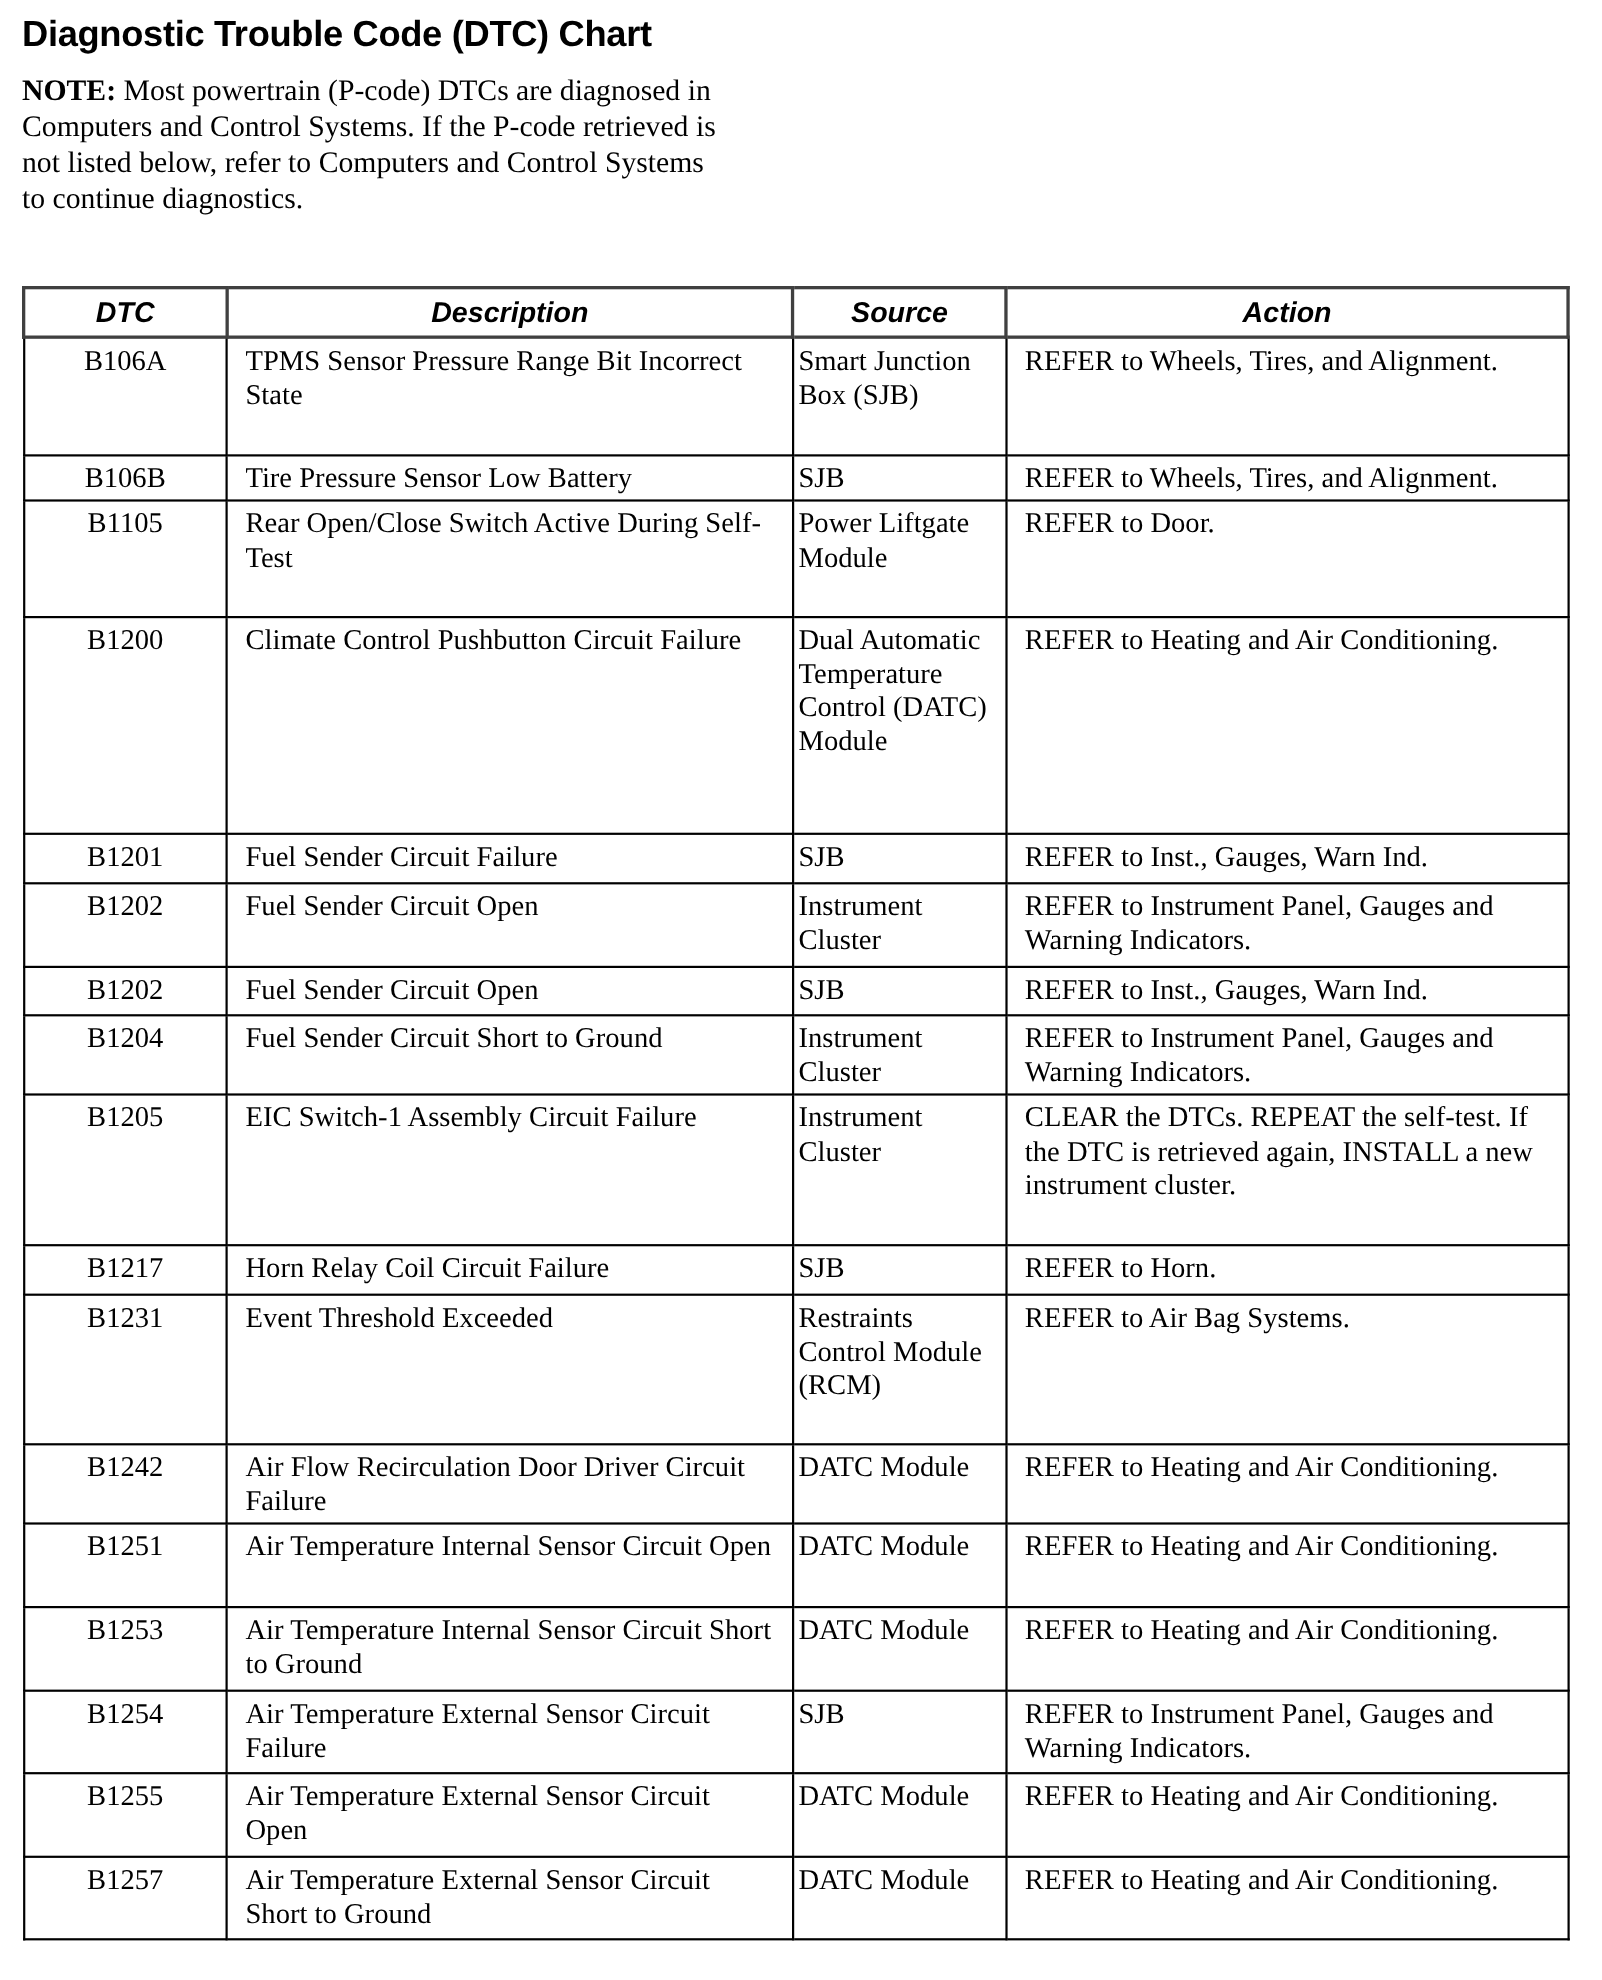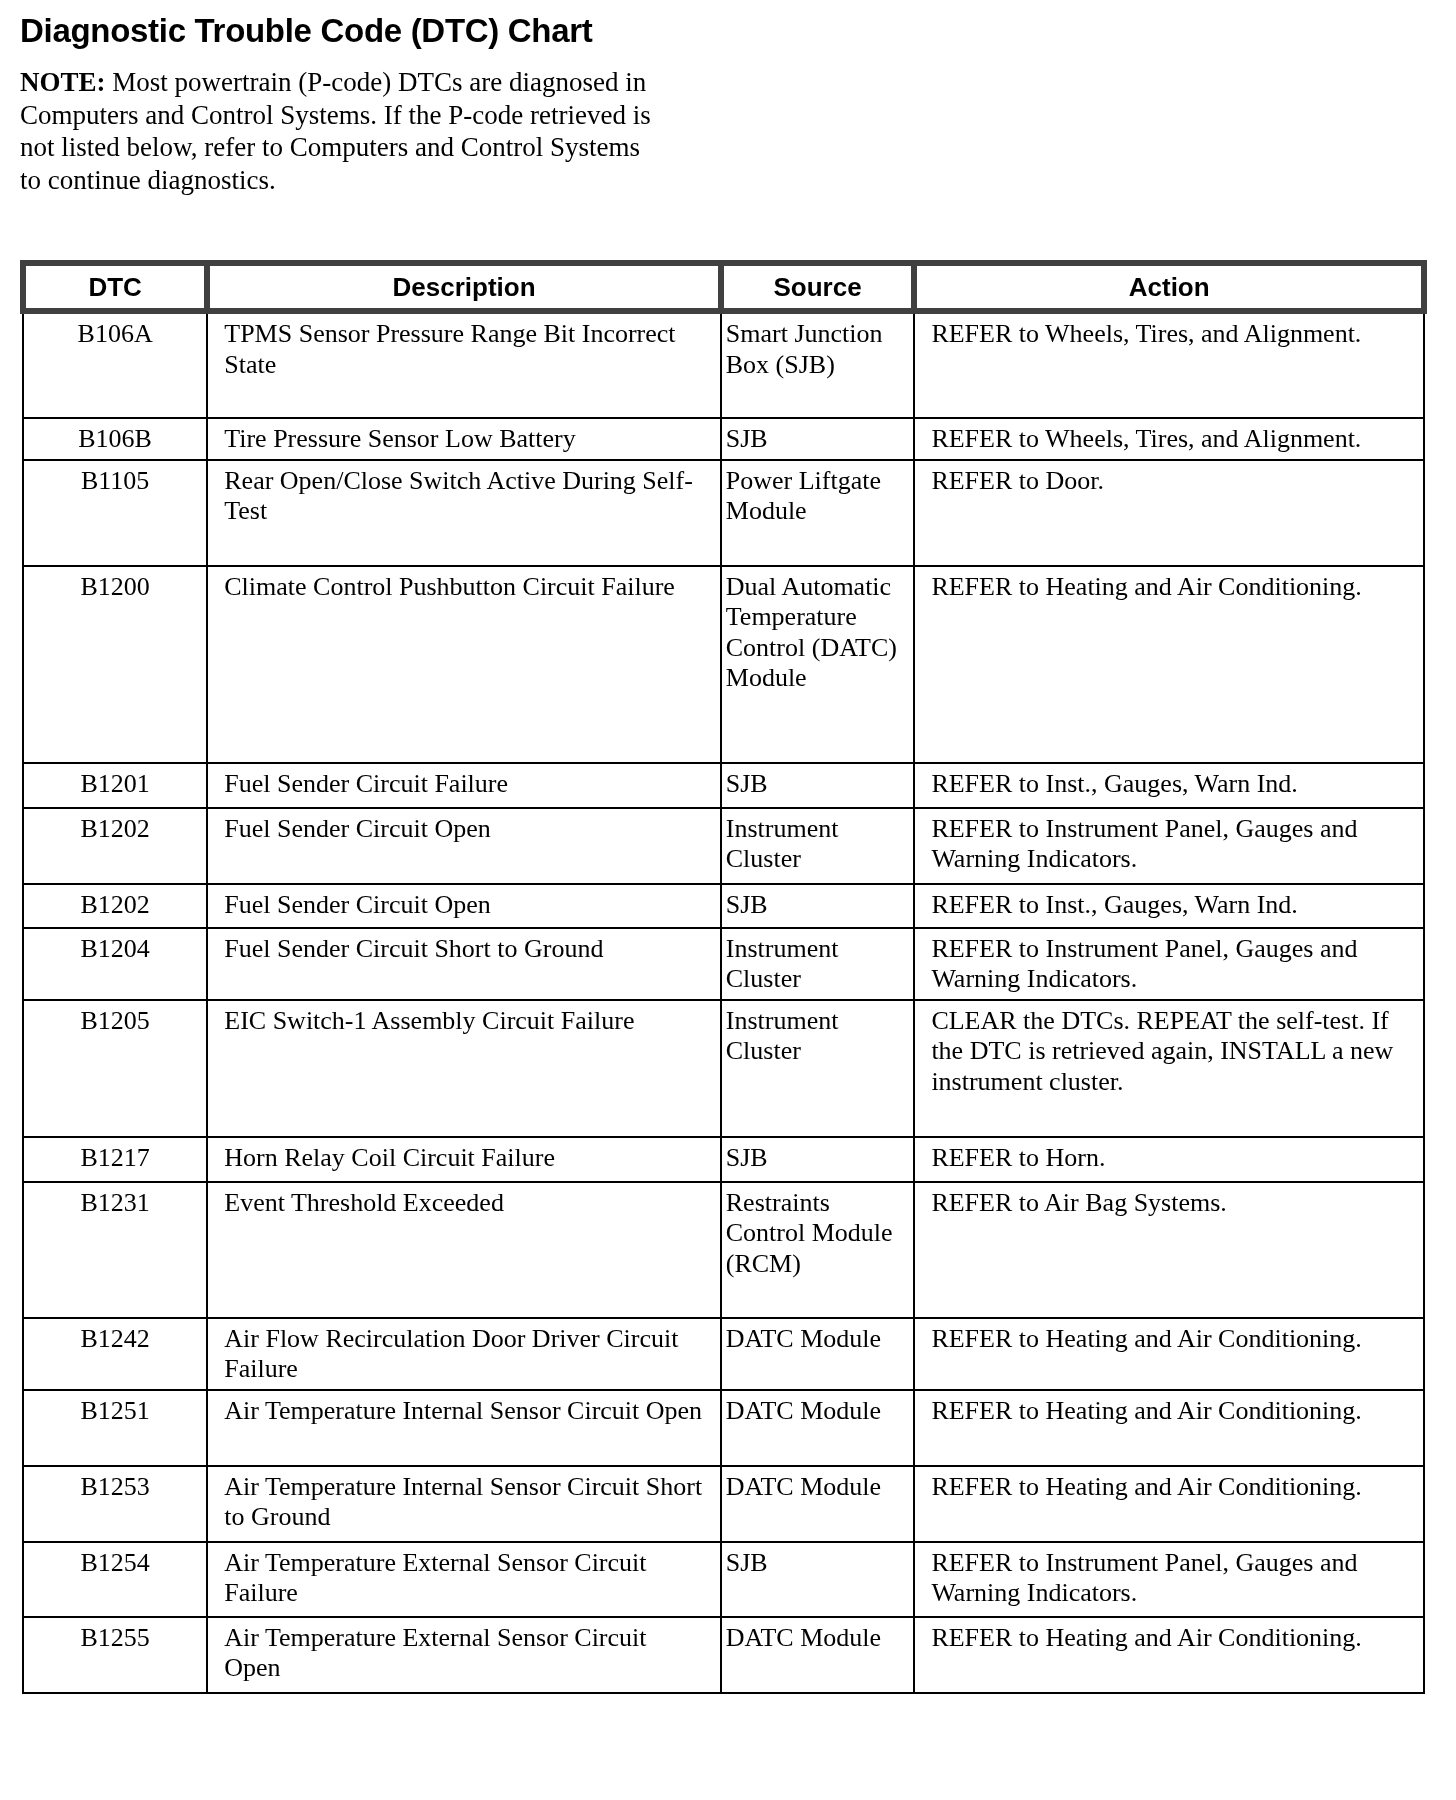--- a/index.html
+++ b/index.html
@@ -1,21 +1,21 @@
 <!DOCTYPE html>
 <html><head>
 <meta charset="utf-8">
 <style>
   html, body { margin:0; padding:0; background:#fff; }
   body { width:1456px; height:1800px; position:relative; color:#000; overflow:hidden; }
   .title { position:absolute; left:20px; top:12px; font-family:"Liberation Sans", sans-serif; font-weight:bold; font-size:33px; letter-spacing:-0.3px; }
   .note { position:absolute; left:20px; top:66px; width:640px; font-family:"Liberation Serif", serif; font-size:27px; line-height:32.5px; }
   .note b { font-weight:bold; }
   table { position:absolute; left:20px; top:260px; width:1407px; border-collapse:collapse; border:2.5px solid #000; font-family:"Liberation Serif", serif; font-size:26px; line-height:30.5px; }
-  th { font-family:"Liberation Sans", sans-serif; font-weight:bold; font-size:26px; border:6px solid #404040; height:42px; padding:0; text-align:center; }
+  th { font-family:"Liberation Sans", sans-serif; font-weight:bold; font-size:26px; border:3px solid #404040; height:42px; padding:0; text-align:center;font-style:italic; }
   td { border:2px solid #000; vertical-align:top; padding:5px 14px 4px 16px; }
   td.dtc { text-align:center; padding-left:4px; padding-right:4px; }
   td.src { text-align:left; padding-left:4px; padding-right:4px; }
   col.c1 { width:185px; } col.c2 { width:516px; } col.c3 { width:194px; } col.c4 { width:512px; }
 </style>
 </head>
 <body>
 
 <div class="title">Diagnostic Trouble Code (DTC) Chart</div>
 <div class="note"><b>NOTE:</b><span> Most powertrain (P-code) DTCs are diagnosed in Computers and Control Systems. If the P-code retrieved  is not listed below, refer to Computers and Control Systems to continue diagnostics.</span></div>
@@ -125,14 +125,20 @@
         <td>Air Temperature External Sensor Circuit Failure</td>
         <td class="src">SJB</td>
         <td>REFER to Instrument Panel, Gauges and Warning Indicators.</td>
       </tr>
       <tr style="height: 76px; border-radius: 28px;">
         <td class="dtc">B1255</td>
         <td>Air Temperature External Sensor Circuit Open</td>
         <td class="src">DATC Module</td>
         <td>REFER to Heating and Air Conditioning.</td>
       </tr>
+      <tr style="height: 75px;">
+        <td class="dtc">B1257</td>
+        <td>Air Temperature External Sensor Circuit Short to Ground</td>
+        <td class="src">DATC Module</td>
+        <td>REFER to Heating and Air Conditioning.</td>
+      </tr>
     </tbody>
 </table>
 
 </body></html>

